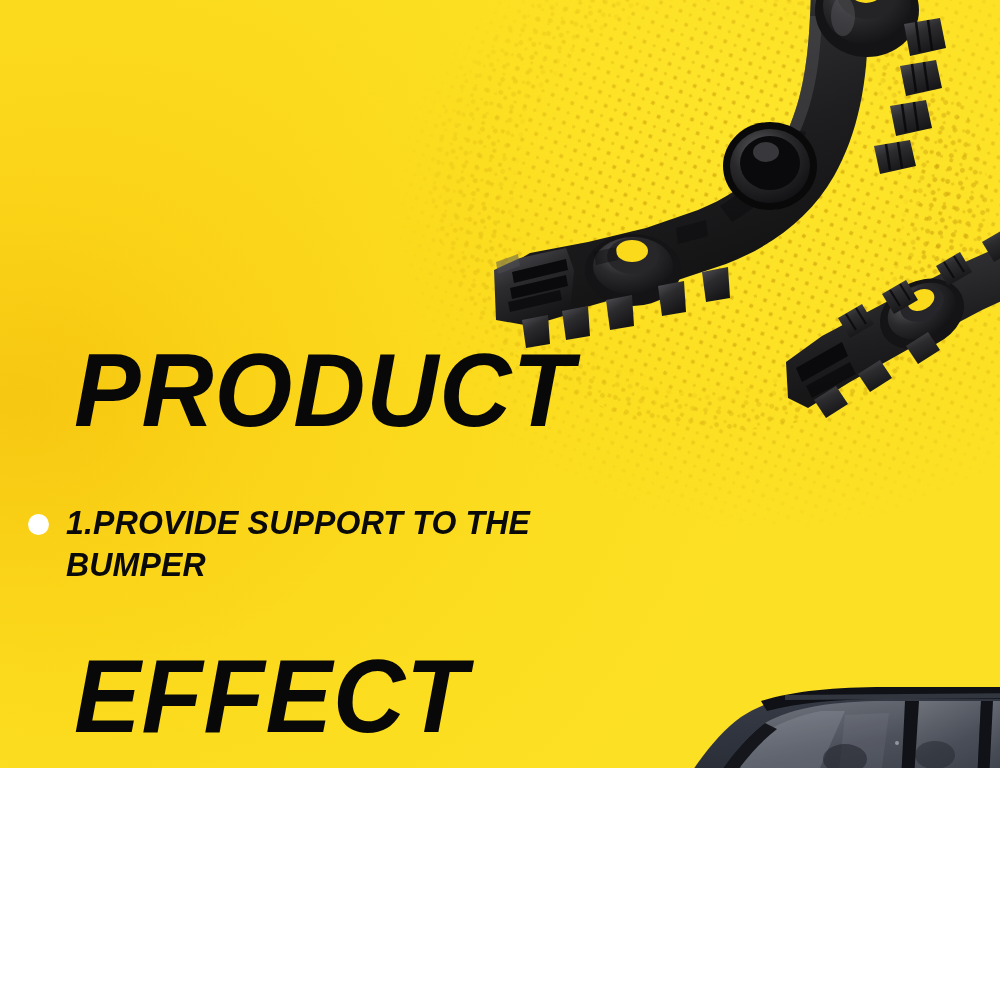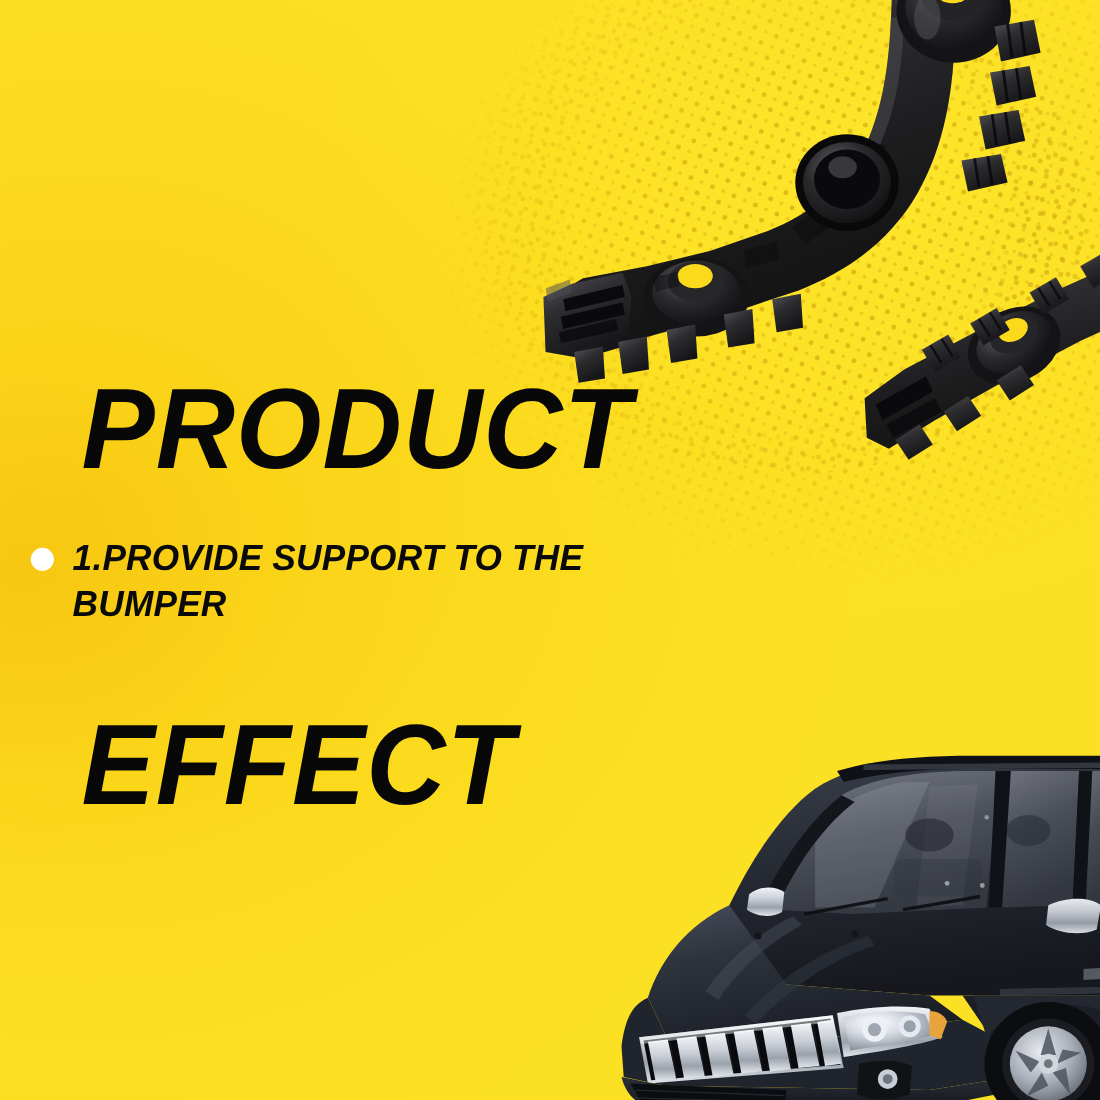--- a/index.html
+++ b/index.html
@@ -8,21 +8,21 @@
   html, body {
     width: 1000px;
     height: 1000px;
     overflow: hidden;
     font-family: "Liberation Sans", sans-serif;
   }
 
   #poster {
     position: relative;
     width: 1000px;
-    height: 1000px;
+    height: 768px;
     overflow: hidden;
     background: #FBDA1C;
     padding-left: 15px;
   }
 
   
   .bg-base {
     position: absolute;
     inset: 0;
     background:
@@ -89,21 +89,21 @@
     transform-origin: left top;
     white-space: pre;
     z-index: 6;
   }
   .headline .l1, .headline .l2 { display: block; }
 
   
   .bullets {
     position: absolute;
     left: 28px;
-    top: 486px;
+    top: 502px;
     width: 620px;
     z-index: 6;
   }
   .bullet-item {
     position: relative;
     display: flex;
     align-items: flex-start;
     margin-bottom: 38px;
   }
   .bullet-dot {

